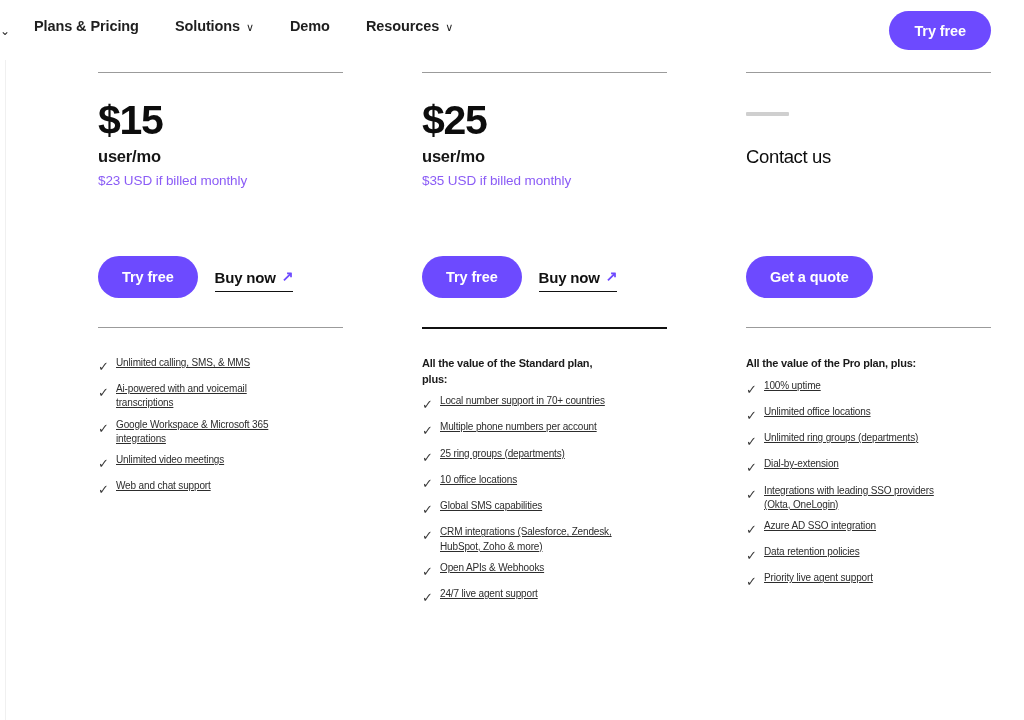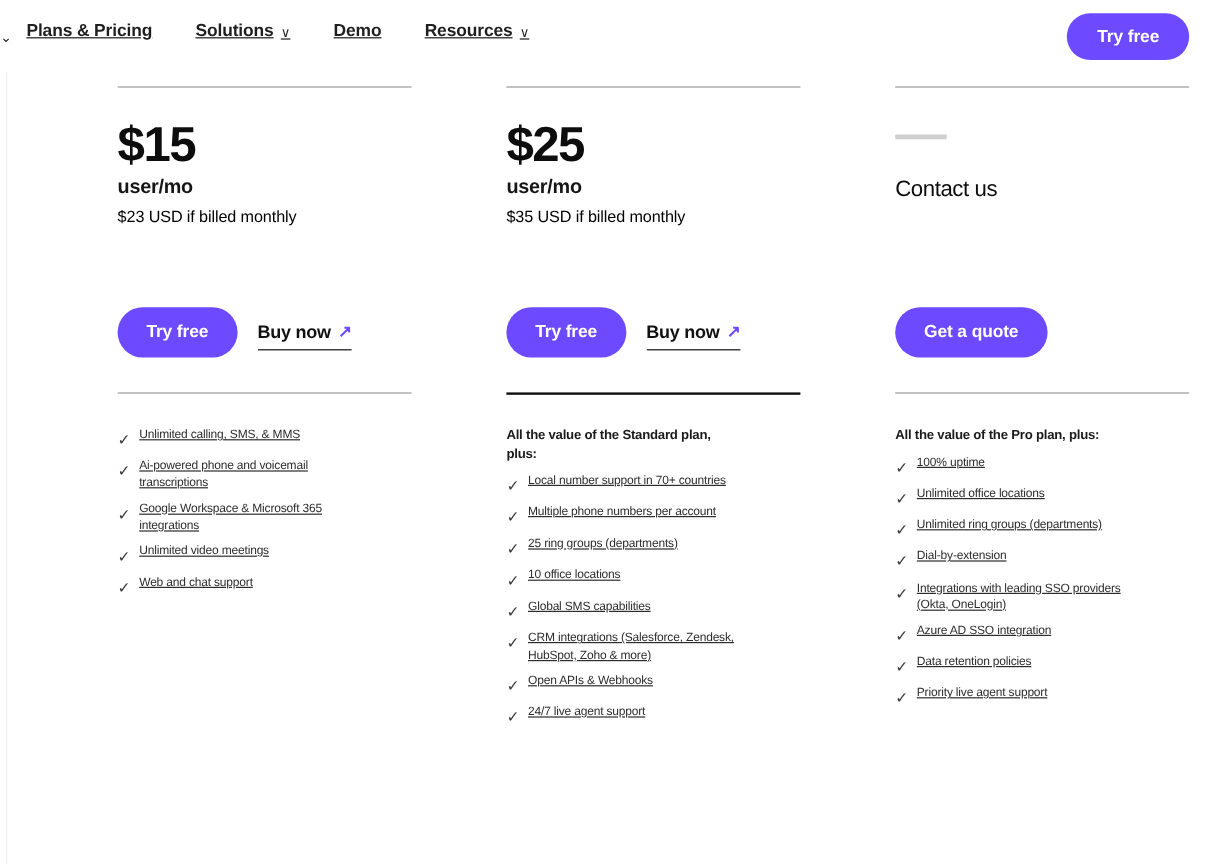--- a/index.html
+++ b/index.html
@@ -44,26 +44,25 @@
     top: 24px;
     width: 14px;
     height: 14px;
     color: #2b2b2b;
     font-size: 12px;
     line-height: 14px;
     overflow: hidden;
   }
   .nav-items {
     position: absolute;
-    left: 22px;
+    left: 34px;
     top: 18px;
     display: flex;
     align-items: flex-end;
     gap: 0px;
-    text-decoration: underline;
   }
   .nav-item {
     display: flex;
     align-items: center;
     gap: 6px;
     font-size: 14.5px;
     font-weight: 600;
     color: #1f1f1f;
     letter-spacing: -0.1px;
     cursor: pointer;
@@ -150,21 +149,21 @@
     font-weight: 700;
     letter-spacing: -0.2px;
     color: #161616;
   }
   .billed {
     position: absolute;
     top: 113px;
     left: 0;
     font-size: 13.5px;
     font-weight: 400;
-    color: #000000;
+    color: #8b5cf6;
     letter-spacing: -0.1px;
   }
   .contact-title {
     position: absolute;
     top: 86px;
     left: 0;
     font-size: 18.5px;
     font-weight: 400;
     letter-spacing: -0.35px;
     color: #0d0d0d;
@@ -328,21 +327,21 @@
     <div class="rule-bottom"></div>
 
     <div class="features">
       <ul class="feat-list">
         <li class="feat-item">
           <span class="check">✓</span>
           <span class="feat-text">Unlimited calling, SMS, &amp; MMS</span>
         </li>
         <li class="feat-item">
           <span class="check">✓</span>
-          <span class="feat-text">Ai-powered phone and voicemail transcriptions</span>
+          <span class="feat-text">Ai-powered with and voicemail transcriptions</span>
         </li>
         <li class="feat-item">
           <span class="check">✓</span>
           <span class="feat-text">Google Workspace &amp; Microsoft 365 integrations</span>
         </li>
         <li class="feat-item">
           <span class="check">✓</span>
           <span class="feat-text">Unlimited video meetings</span>
         </li>
         <li class="feat-item">

